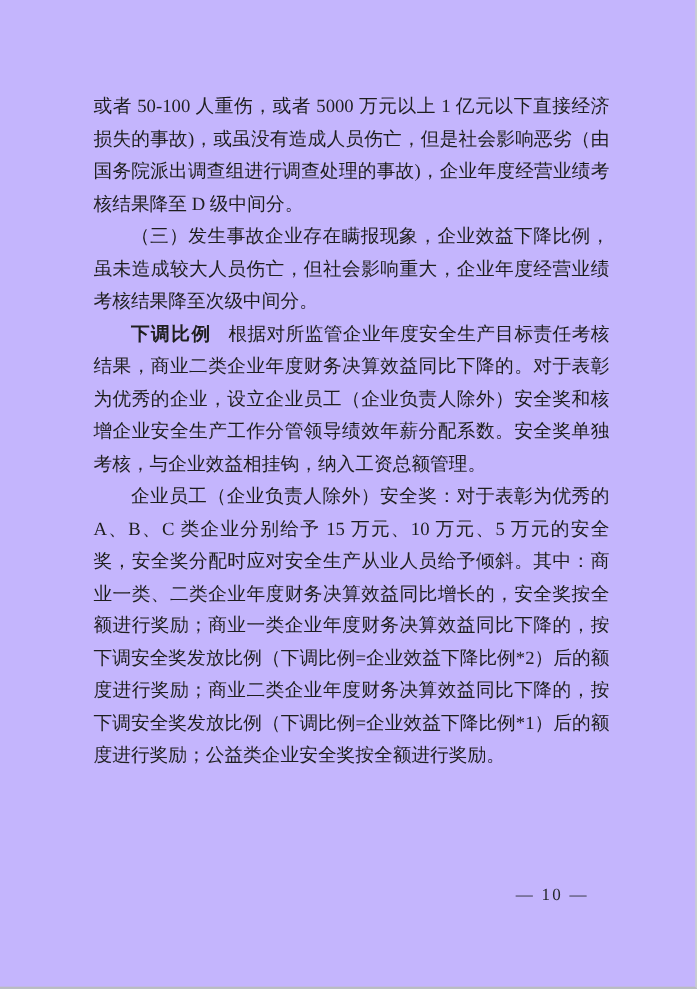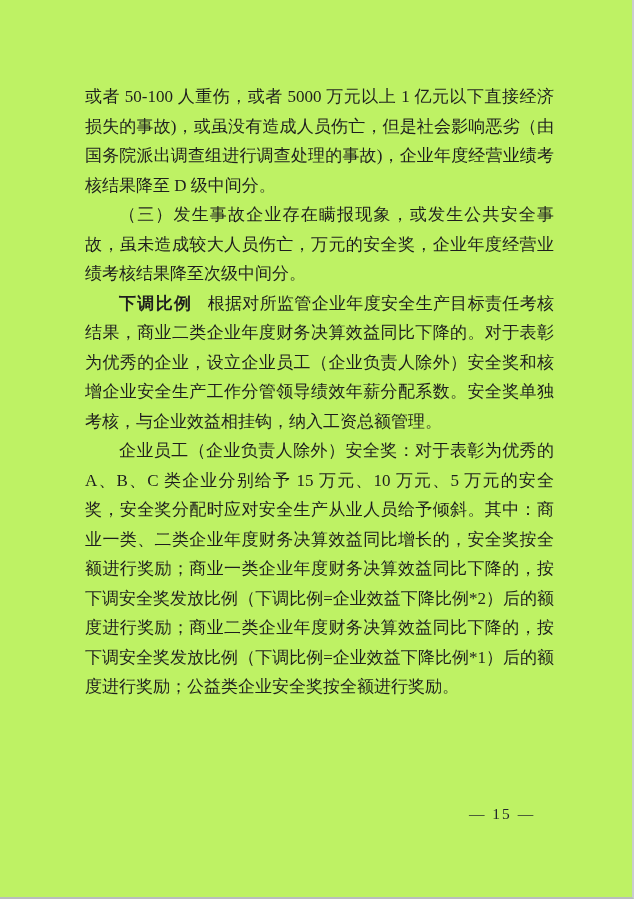--- a/index.html
+++ b/index.html
@@ -4,21 +4,21 @@
 <style>
   html, body {
     margin: 0;
     padding: 0;
     background: #ffffff;
   }
   .page {
     position: relative;
     width: 634px;
     height: 899px;
-    background: #bef264;
+    background: #c4b5fd;
     box-sizing: border-box;
     border-right: 2px solid #c9cdd0;
     border-bottom: 2px solid #b9bdbf;
     overflow: hidden;
     font-family: "Liberation Serif", "DejaVu Serif", serif;
   }
   .text-block {
     position: absolute;
     left: 85px;
     top: 82px;
@@ -54,21 +54,21 @@
     letter-spacing: 2px;
     font-family: "Liberation Serif", "DejaVu Serif", serif;
   }
 </style>
 </head>
 <body>
 
 <div class="page">
   <div class="text-block">
     <p class="para no-indent">或者 50-100 人重伤，或者 5000 万元以上 1 亿元以下直接经济损失的事故)，或虽没有造成人员伤亡，但是社会影响恶劣（由国务院派出调查组进行调查处理的事故)，企业年度经营业绩考核结果降至 D 级中间分。</p>
-    <p class="para">（三）发生事故企业存在瞒报现象，或发生公共安全事故，虽未造成较大人员伤亡，万元的安全奖，企业年度经营业绩考核结果降至次级中间分。</p>
+    <p class="para">（三）发生事故企业存在瞒报现象，企业效益下降比例，虽未造成较大人员伤亡，但社会影响重大，企业年度经营业绩考核结果降至次级中间分。</p>
     <p class="para">
       <span class="article-label">下调比例</span><span>根据对所监管企业年度安全生产目标责任考核结果，商业二类企业年度财务决算效益同比下降的。对于表彰为优秀的企业，设立企业员工（企业负责人除外）安全奖和核增企业安全生产工作分管领导绩效年薪分配系数。安全奖单独考核，与企业效益相挂钩，纳入工资总额管理。</span>
     </p>
     <p class="para">企业员工（企业负责人除外）安全奖：对于表彰为优秀的 A、B、C 类企业分别给予 15 万元、10 万元、5 万元的安全奖，安全奖分配时应对安全生产从业人员给予倾斜。其中：商业一类、二类企业年度财务决算效益同比增长的，安全奖按全额进行奖励；商业一类企业年度财务决算效益同比下降的，按下调安全奖发放比例（下调比例=企业效益下降比例*2）后的额度进行奖励；商业二类企业年度财务决算效益同比下降的，按下调安全奖发放比例（下调比例=企业效益下降比例*1）后的额度进行奖励；公益类企业安全奖按全额进行奖励。</p>
   </div>
 
-  <div class="page-number">— 15 —</div>
+  <div class="page-number">— 10 —</div>
 </div>
 
 </body></html>

